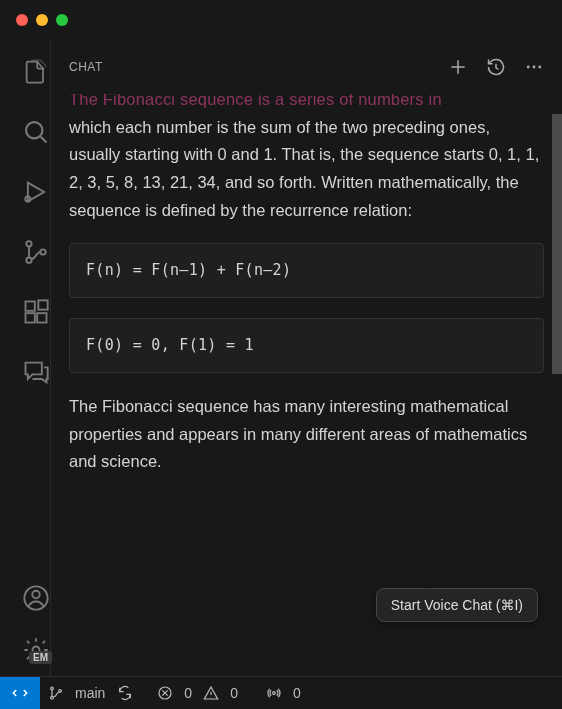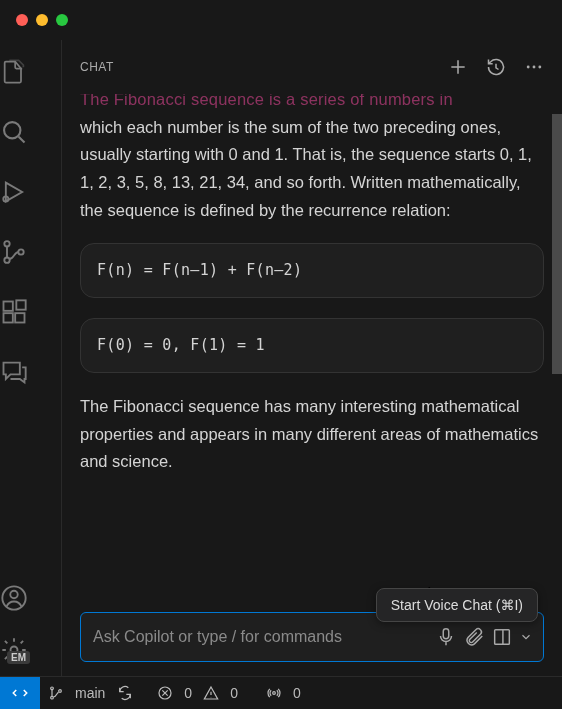--- a/index.html
+++ b/index.html
@@ -25,25 +25,25 @@
     border-radius: 50%;
   }
   .tl-red { background: #ff5f57; }
   .tl-yellow { background: #febc2e; }
   .tl-green { background: #28c840; }
   .main-area {
     display: flex;
     height: 636px;
   }
   .activity-bar {
-    width: 62px;
+    width: 51px;
     border-right: 1px solid #2a2a2a;
     display: flex;
     flex-direction: column;
-    align-items: flex-start;
+    align-items: flex-end;
     padding-top: 18px;
     gap: 32px;
     position: relative;
   }
   .activity-bar .bottom-group {
     position: absolute;
     bottom: 12px;
     display: flex;
     flex-direction: column;
     align-items: center;
@@ -119,21 +119,21 @@
     overflow: hidden;
     white-space: nowrap;
     text-overflow: clip;
     opacity: 0.55;
     letter-spacing: 0.2px;
   }
   .msg-p { margin-bottom: 18px; }
   .code-block {
     background: #1f1f1f;
     border: 1px solid #333;
-    border-radius: 14px;
+    border-radius: 4px;
     padding: 14px 16px;
     font-family: "SF Mono", Menlo, Consolas, monospace;
     font-size: 15px;
     color: #d4d4d4;
     margin-bottom: 20px;
     letter-spacing: 0.3px;
   }
   .scrollbar-track {
     position: absolute;
     right: 0;
@@ -331,45 +331,20 @@
         <div class="code-block">F(n) = F(n–1) + F(n–2)</div>
         <div class="code-block">F(0) = 0, F(1) = 1</div>
         <p class="msg-p">The Fibonacci sequence has many interesting mathematical properties and appears in many different areas of mathematics and science.</p>
       </div>
       <div class="scrollbar-track">
         <div class="scrollbar-thumb"></div>
       </div>
     </div>
 
     <div class="input-area" style="position:relative">
-      <div class="chat-input-box">
-        <input type="text" placeholder="Ask Copilot or type / for commands" style="">
-        <div class="input-icon">
-          <svg viewBox="0 0 24 24" fill="none" stroke="currentColor" stroke-width="1.6">
-              <rect x="9" y="3" width="6" height="11" rx="3"></rect>
-              <path d="M6 11a6 6 0 0 0 12 0M12 17v4"></path>
-            </svg>
-        </div>
-        <div class="input-icon">
-          <svg viewBox="0 0 24 24" fill="none" stroke="currentColor" stroke-width="1.6">
-              <path d="M21 11l-8.5 8.5a5 5 0 0 1-7-7L14 4a3.5 3.5 0 1 1 5 5l-8.5 8.5a2 2 0 0 1-3-3L15 7"></path>
-            </svg>
-        </div>
-        <div class="input-icon">
-          <svg viewBox="0 0 24 24" fill="none" stroke="currentColor" stroke-width="1.6">
-              <rect x="4" y="4" width="16" height="16" rx="1"></rect>
-              <path d="M13 4v16"></path>
-            </svg>
-        </div>
-        <div class="input-icon" style="width:14px">
-          <svg viewBox="0 0 24 24" fill="none" stroke="currentColor" stroke-width="2">
-              <path d="M6 9l6 6 6-6"></path>
-            </svg>
-        </div>
-      </div>
       <svg class="cursor-arrow" viewBox="0 0 14 18">
         <path d="M1 1l0 13 3-3 2.5 5 2-1-2.5-5 4.5 0z" fill="white" stroke="black" stroke-width="1"></path>
       </svg>
       <div class="tooltip">Start Voice Chat (⌘I)</div>
     </div>
   </div>
 </div>
 
 <div class="statusbar">
   <div class="status-remote">

